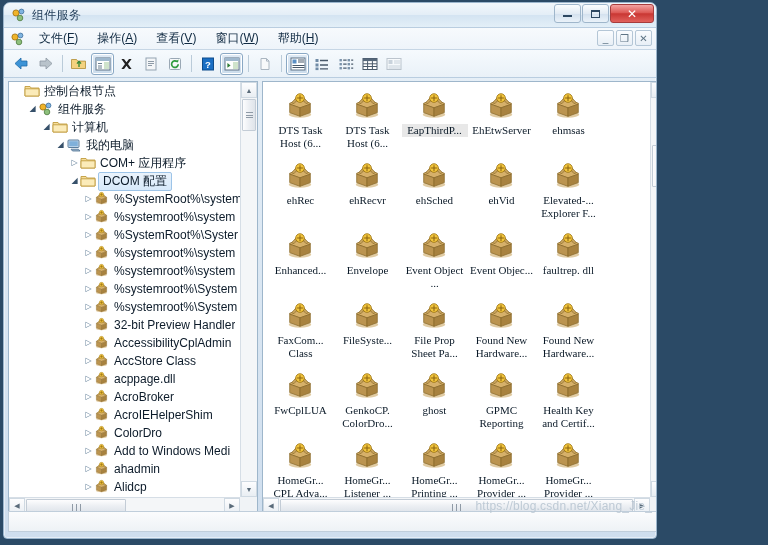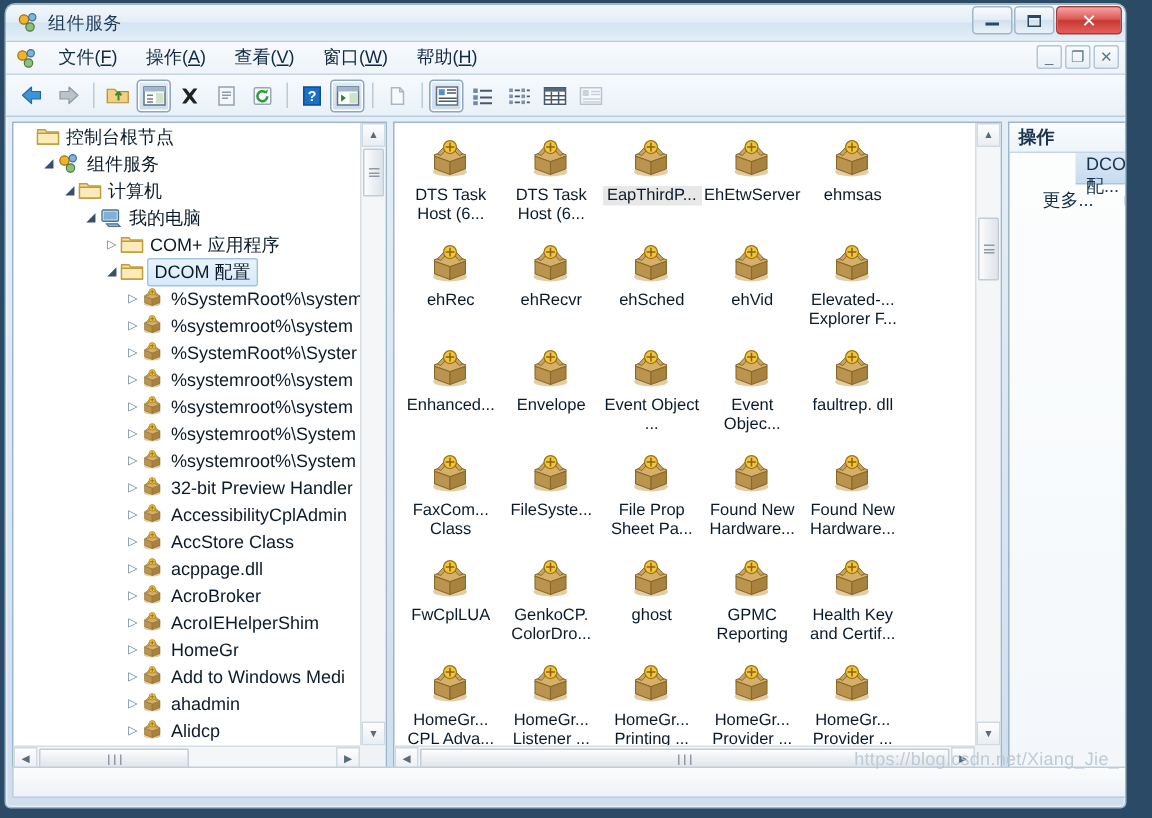--- a/index.html
+++ b/index.html
@@ -8,21 +8,21 @@
     width: 768px; height: 545px;
     overflow: hidden;
     font-family: "Liberation Sans", "DejaVu Sans", sans-serif;
     background: #2b4a66;
   }
 
   
   #window {
     position: absolute;
     left: 3px; top: 2px;
-    width: 748px; height: 537px;
+    width: 654px; height: 537px;
     border-radius: 7px 7px 4px 4px;
     background: linear-gradient(180deg,#e9f1f8 0%,#dce8f3 45%,#cfdeee 100%);
     border: 1px solid #9cb6cd;
     box-shadow: 0 0 0 1px rgba(255,255,255,.45) inset;
     overflow: hidden;
   }
 
   
   #titlebar {
     position: relative;
@@ -141,21 +141,21 @@
     padding: 0 4px; margin-left: -2px;
   }
 
   
   .splitter { width: 4px; height: 100%; background: transparent; }
 
   
   #listpane { flex: 1; height: 100%; }
   #listclip {
     position: absolute; left:0; top:0; right: 17px; bottom: 17px;
-    overflow: hidden; padding: 6px 0 0 4px;
+    overflow: hidden; padding: 6px 0 0 4px; font-family: Liberation Serif, serif;
   }
   #grid { display: flex; flex-wrap: wrap; }
   .cell {
     width: 67px; height: 70px;
     display: flex; flex-direction: column; align-items: center;
     padding-top: 3px;
   }
   .cell .cicon { width: 32px; height: 30px; position: relative; }
   .cell .clabel {
     margin-top: 3px; font-size: 11px; line-height: 12.5px;
@@ -640,21 +640,21 @@
             <span class="ticon"><svg width="15" height="15" viewBox="0 0 32 32">
                 <ellipse cx="16" cy="25" rx="12" ry="3.4" fill="#c8a35a" opacity=".55"></ellipse>
                 <path d="M5 13 L16 9 L27 13 L27 14 L16 18 L5 14 Z" fill="#d6b06a" stroke="#8a6a2a" stroke-width=".8" stroke-linejoin="round"></path>
                 <path d="M5 14 L16 18 L16 27 L5 23 Z" fill="#bb9450" stroke="#8a6a2a" stroke-width=".8" stroke-linejoin="round"></path>
                 <path d="M27 14 L16 18 L16 27 L27 23 Z" fill="#a8823f" stroke="#8a6a2a" stroke-width=".8" stroke-linejoin="round"></path>
                 <path d="M7 12.5 L12.5 6.5 L14.5 8 L9.5 13.5 Z" fill="#c9a45c" stroke="#8a6a2a" stroke-width=".7"></path>
                 <path d="M25 12.5 L19.5 6.5 L17.5 8 L22.5 13.5 Z" fill="#c9a45c" stroke="#8a6a2a" stroke-width=".7"></path>
                 <circle cx="16" cy="7.5" r="4.6" fill="#f2c53d" stroke="#9c7410" stroke-width=".9"></circle>
                 <path d="M16 4.4 v6.2 M12.9 7.5 h6.2" stroke="#8a6410" stroke-width="1.1"></path>
               </svg></span>
-            <span class="tlabel">HomeGr</span>
+            <span class="tlabel">ColorDro</span>
           </div>
           <div class="trow" style="padding-left: 74px;">
             <span class="twist">▷</span>
             <span class="ticon"><svg width="15" height="15" viewBox="0 0 32 32">
                 <ellipse cx="16" cy="25" rx="12" ry="3.4" fill="#c8a35a" opacity=".55"></ellipse>
                 <path d="M5 13 L16 9 L27 13 L27 14 L16 18 L5 14 Z" fill="#d6b06a" stroke="#8a6a2a" stroke-width=".8" stroke-linejoin="round"></path>
                 <path d="M5 14 L16 18 L16 27 L5 23 Z" fill="#bb9450" stroke="#8a6a2a" stroke-width=".8" stroke-linejoin="round"></path>
                 <path d="M27 14 L16 18 L16 27 L27 23 Z" fill="#a8823f" stroke="#8a6a2a" stroke-width=".8" stroke-linejoin="round"></path>
                 <path d="M7 12.5 L12.5 6.5 L14.5 8 L9.5 13.5 Z" fill="#c9a45c" stroke="#8a6a2a" stroke-width=".7"></path>
                 <path d="M25 12.5 L19.5 6.5 L17.5 8 L22.5 13.5 Z" fill="#c9a45c" stroke="#8a6a2a" stroke-width=".7"></path>

